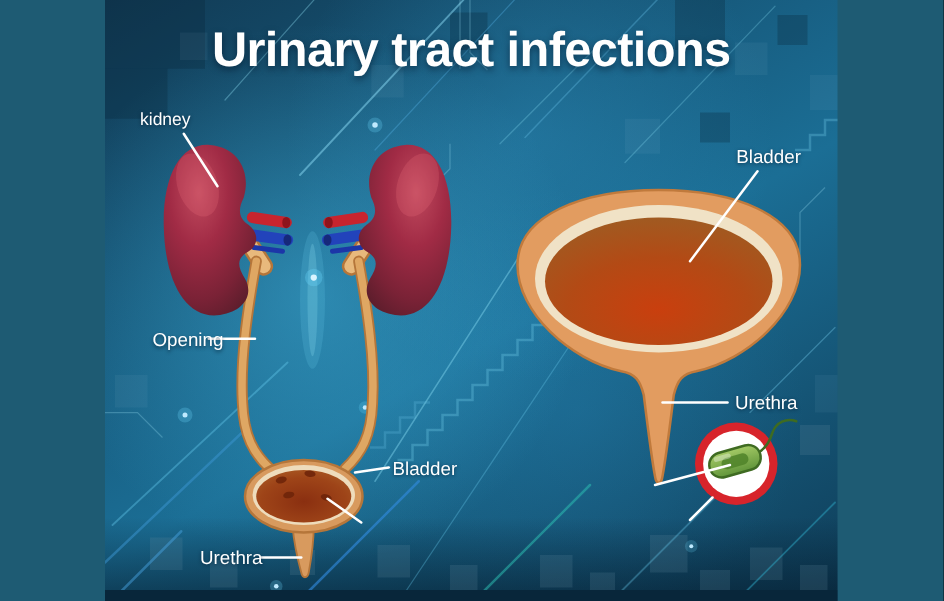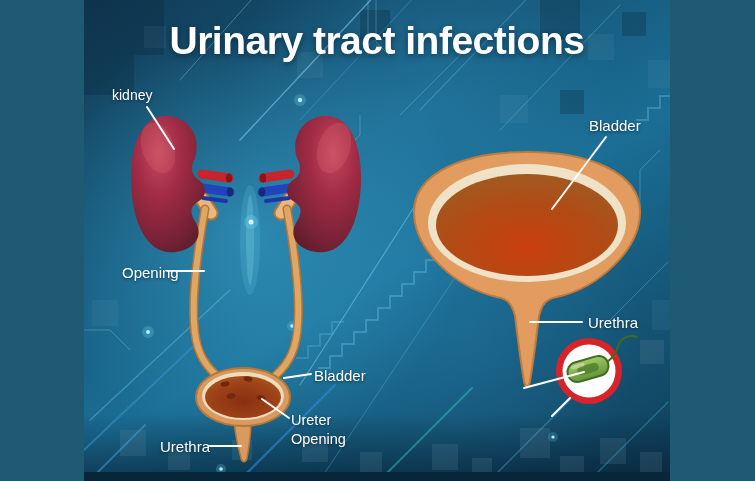--- a/index.html
+++ b/index.html
@@ -207,18 +207,17 @@
         <line x1="524" y1="388" x2="584" y2="372"></line>
       </g>
     </svg>
   </div>
 
   <div class="title">Urinary tract infections</div>
 
   <div class="label lbl-kidney">kidney</div>
   <div class="label lbl-ureter-l">Opening</div>
   <div class="label lbl-bladder-l">Bladder</div>
-  <div class="label lbl-ureter-opening">Ureter Opening</div>
   <div class="label lbl-urethra-l">Urethra</div>
 
   <div class="label lbl-bladder-r">Bladder</div>
   <div class="label lbl-urethra-r">Urethra</div>
 </div>
 
 </body></html>

